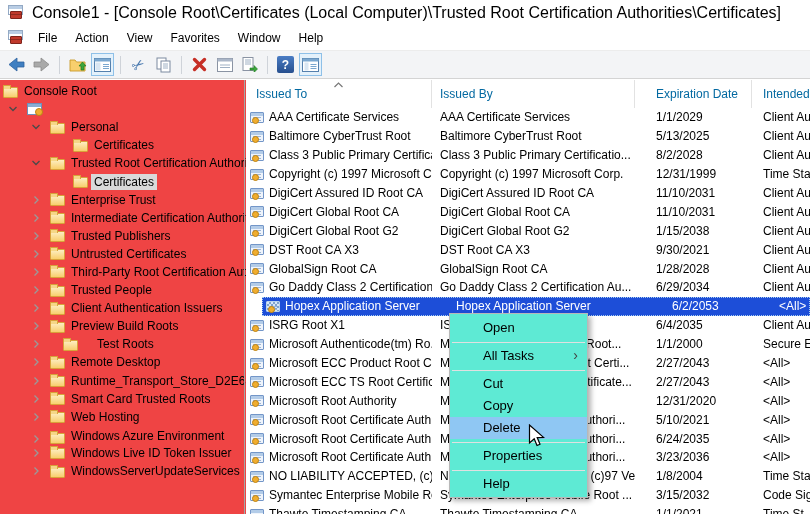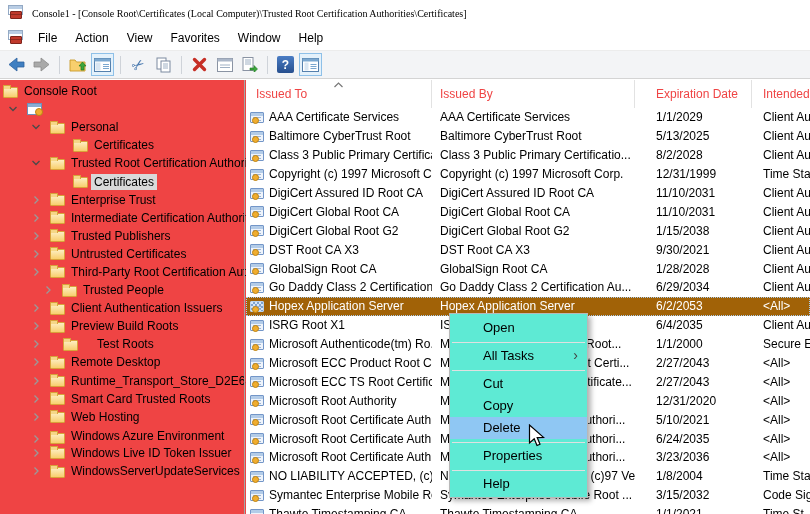--- a/index.html
+++ b/index.html
@@ -2,21 +2,21 @@
 <html><head>
 <meta charset="utf-8">
 <style>
   * { margin:0; padding:0; box-sizing:border-box; }
   html,body { width:810px; height:514px; overflow:hidden; }
   body { font-family:"Liberation Sans","DejaVu Sans",sans-serif; font-size:12px; color:#000; background:#fff; }
   .screen { position:relative; width:810px; height:514px; background:#fff; overflow:hidden; }
 
   
   .titlebar { position:absolute; top:0; left:0; right:0; height:26px; display:flex; align-items:center; padding-left:7px; gap:7px; background:#fff; }
-  .title-text { font-size:10px; white-space:nowrap;font-family:Liberation Serif, serif; }
+  .title-text { font-size:16px; white-space:nowrap; }
 
   
   .menubar { position:absolute; top:26px; left:0; right:0; height:24px; display:flex; align-items:center; padding-left:7px; background:#fff; }
   .menubar .mmc-ico { margin-right:4px; }
   .mi { padding:3px 9px; cursor:default; }
 
   
   .toolbar { position:absolute; top:50px; left:0; right:0; height:29px; background:#f3f4f6; border-top:1px solid #ececec; border-bottom:1px solid #d4d4d4; display:flex; align-items:center; padding-left:5px; gap:2px; }
   .tbtn { width:23px; height:23px; display:flex; align-items:center; justify-content:center; border:1px solid transparent; }
   .tbtn.toggled { border:1px solid #8ec0e8; background:#e4f1fb; }
@@ -44,31 +44,31 @@
   .titem.selected .tlabel { background:#d9d9d9; }
 
   .folder { width:15px; height:11px; position:relative; background:linear-gradient(#fdeec2,#f8cf6d); border:1px solid #d8a33a; border-radius:1px; margin-top:2px; }
   .folder::before { content:""; position:absolute; top:-3px; left:-1px; width:6px; height:3px; background:#f5d787; border:1px solid #d8a33a; border-bottom:none; border-radius:1px 1px 0 0; }
   .cert-store-ico { width:15px; height:12px; position:relative; background:#fff; border:1px solid #6f8fb8; }
   .cert-store-ico::before { content:""; position:absolute; top:0; left:0; right:0; height:3px; background:#89aed3; }
   .cert-store-ico::after { content:""; position:absolute; right:-2px; bottom:-2px; width:6px; height:6px; border-radius:50%; background:#f0ad2f; border:1px solid #bd8312; }
 
   
   .lheader { position:absolute; top:0; left:0; right:0; height:28px; display:flex; background:#fff; }
-  .hcell { display:flex; align-items:center; border-right:1px solid #e2e2e2; overflow:hidden; white-space:nowrap; color:#ef4444; }
+  .hcell { display:flex; align-items:center; border-right:1px solid #e2e2e2; overflow:hidden; white-space:nowrap; color:#0369a1; }
   .hc1 { width:186px; padding-left:10px; } .hc2 { width:203px; padding-left:8px; }
   .hc3 { width:117px; padding-left:21px; } .hc4 { flex:1; padding-left:11px; border-right:none; }
   .sort-glyph { position:absolute; left:87px; top:2px; }
 
   
   .lrows { position:absolute; top:28px; left:0; right:0; bottom:-20px; overflow:hidden; }
   .lrow { height:18.9px; display:flex; align-items:stretch; cursor:default; }
   .lc { display:flex; align-items:center; overflow:hidden; white-space:nowrap; }
   .c1 { width:186px; } .c2 { width:203px; padding-left:8px; } .c3 { width:117px; padding-left:21px; } .c4 { flex:1; padding-left:11px; }
-  .lrow.selected { background:#a16207; color:#fff; outline:1px dotted #a8cdf0; outline-offset:-1px; }
+  .lrow.selected { background:#1d4ed8; color:#fff; outline:1px dotted #a8cdf0; outline-offset:-1px;margin-left:16px; }
 
   .cert-icon { width:14px; height:11px; margin:0 5px 0 4px; position:relative; flex:none; background:linear-gradient(#b3cce8 0 3px,#eff4fb 3px); border:1px solid #7396c8; border-radius:1px; }
   .cert-icon::before { content:""; position:absolute; left:2px; top:4px; right:2px; height:5px; background:repeating-linear-gradient(#9db4d4 0 1px,transparent 1px 3px); }
   .cert-icon::after { content:""; position:absolute; left:1px; bottom:-2px; width:5px; height:5px; border-radius:50%; background:#f0ad2f; border:1px solid #bd8312; }
   .cert-icon.dithered { background-image:linear-gradient(45deg,#7fa3cf 25%,transparent 25%,transparent 75%,#7fa3cf 75%),linear-gradient(45deg,#7fa3cf 25%,#d7e6f8 25%,#d7e6f8 75%,#7fa3cf 75%); background-position:0 0,2px 2px; background-size:4px 4px; border-color:#b9d2ec; }
 
   
   .context-menu { position:absolute; left:449px; top:313px; width:139px; background:#5eead4; border:1px solid #b8b8b8; box-shadow:3px 3px 5px rgba(0,0,0,.3); padding:3px 0 2px 0; z-index:10; }
   .cm-item { height:22px; line-height:22px; padding-left:33px; font-size:13px; position:relative; cursor:default; white-space:nowrap; }
   .cm-item.hl { background:#8fc7f3; }
@@ -271,21 +271,21 @@
     <span class="chev">
           <svg width="10" height="10" viewBox="0 0 10 10">
             <path d="M3.5 1.5 L7 5 L3.5 8.5" stroke="#9a9a9a" fill="none" stroke-width="1.3"></path>
           </svg>
         </span>
     <span class="ticon">
           <span class="folder"></span>
         </span>
     <span class="tlabel">Third-Party Root Certification Authorities</span>
   </div>
-      <div class="titem" style="padding-left: 31px; margin-left: 12px;">
+      <div class="titem" style="padding-left: 31px;">
     <span class="chev">
           <svg width="10" height="10" viewBox="0 0 10 10">
             <path d="M3.5 1.5 L7 5 L3.5 8.5" stroke="#9a9a9a" fill="none" stroke-width="1.3"></path>
           </svg>
         </span>
     <span class="ticon">
           <span class="folder"></span>
         </span>
     <span class="tlabel">Trusted People</span>
   </div>

